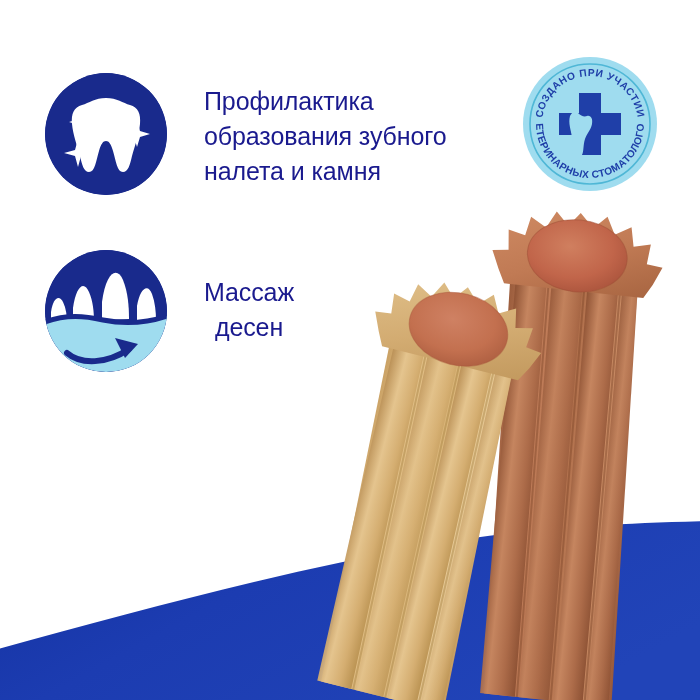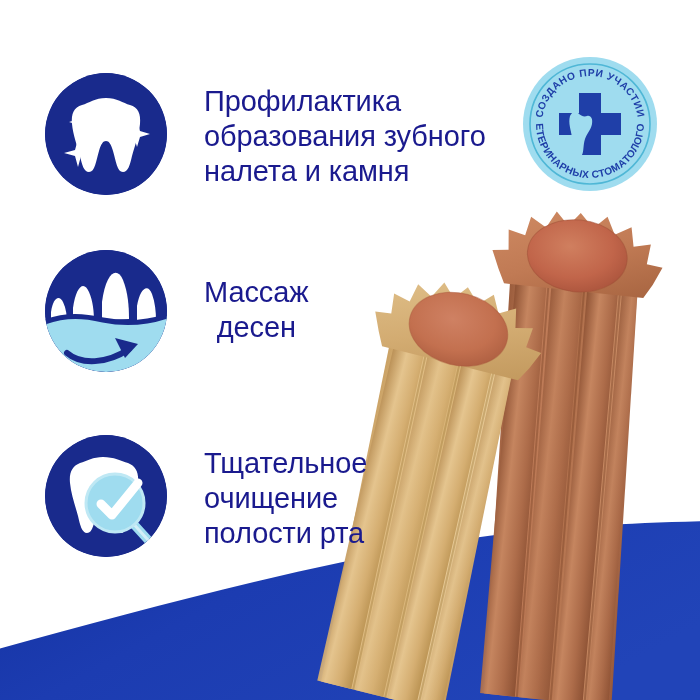--- a/index.html
+++ b/index.html
@@ -33,21 +33,21 @@
     border-radius:50%;
     background:#192a8c;
     flex:0 0 122px;
     position:relative;
     overflow:hidden;
   }
   .feature-icon svg{display:block;width:122px;height:122px;}
   .feature-text{
     margin-left:37px;
     color:#1a1a8e;
-    font-size:29px;
+    font-size:25px;
     line-height:35px;
     font-weight:400;
     letter-spacing:-0.1px;
     white-space:pre-line;
     padding-top:9px;
   }
 
   #feature-1{left:45px;top:73px;}
   #feature-2{left:45px;top:250px;text-align:center;}
   #feature-3{left:45px;top:435px;}
@@ -225,44 +225,20 @@
         <path d="M0,72 C22,64 40,66 58,70 C78,74 98,74 122,66" stroke="#192a8c" stroke-width="5" fill="none"></path>
 
         <path d="M22,103 C36,115 62,114 84,99" stroke="#192a8c" stroke-width="6" fill="none" stroke-linecap="round"></path>
         <path d="M70,88 L93,94 L80,108 Z" fill="#192a8c"></path>
       </svg>
     </div>
     <div class="feature-text">Массаж
 десен</div>
   </div>
 
-  <div class="feature" id="feature-3">
-    <div class="feature-icon">
-      <svg viewBox="0 0 122 122">
-        <circle cx="61" cy="61" r="61" fill="#192a8c"></circle>
-
-        <path d="M58,22 C48,22 42,26 35,28 C27,31 24,38 25,48
-                 C26,59 30,70 33,81 C35,90 37,98 42,98
-                 C48,98 49,87 52,77 C54,70 56,67 59,67
-                 C62,67 64,70 66,77 C69,87 70,98 76,98
-                 C81,98 83,90 85,81 C88,70 92,59 93,48
-                 C94,38 91,31 83,28 C76,26 69,22 58,22 Z" fill="#ffffff"></path>
-
-        <path d="M84,84 L104,106" stroke="#9fdcef" stroke-width="9" stroke-linecap="round"></path>
-        <path d="M84,84 L104,106" stroke="#ffffff" stroke-width="3" stroke-linecap="round" opacity="0.55"></path>
-
-        <circle cx="70" cy="68" r="29" fill="#9fdcef" stroke="#bfe8f4" stroke-width="3"></circle>
-
-        <path d="M56,69 L67,80 L93,48" stroke="#ffffff" stroke-width="9" fill="none" stroke-linecap="round" stroke-linejoin="round"></path>
-      </svg>
-    </div>
-    <div class="feature-text">Тщательное
-очищение
-полости рта</div>
-  </div>
 
   <div id="badge">
     <svg viewBox="0 0 134 134" width="134" height="134">
       <defs>
         <path id="arcTop" d="M 19,67 A 48,48 0 0 1 115,67"></path>
         <path id="arcBottom" d="M 13,67 A 54,54 0 0 0 121,67"></path>
       </defs>
 
       <circle cx="67" cy="67" r="67" fill="#9fdcef"></circle>
       <circle cx="67" cy="67" r="60" fill="none" stroke="#4fb7d6" stroke-width="1.6"></circle>

